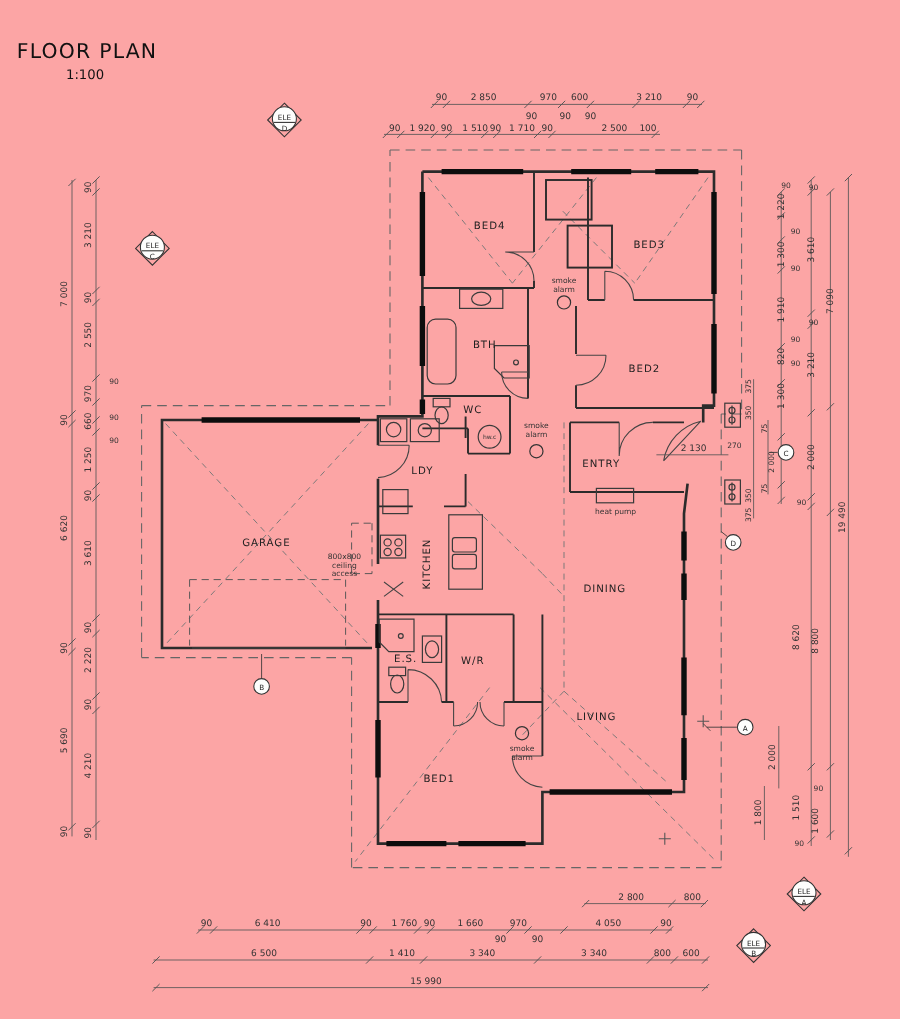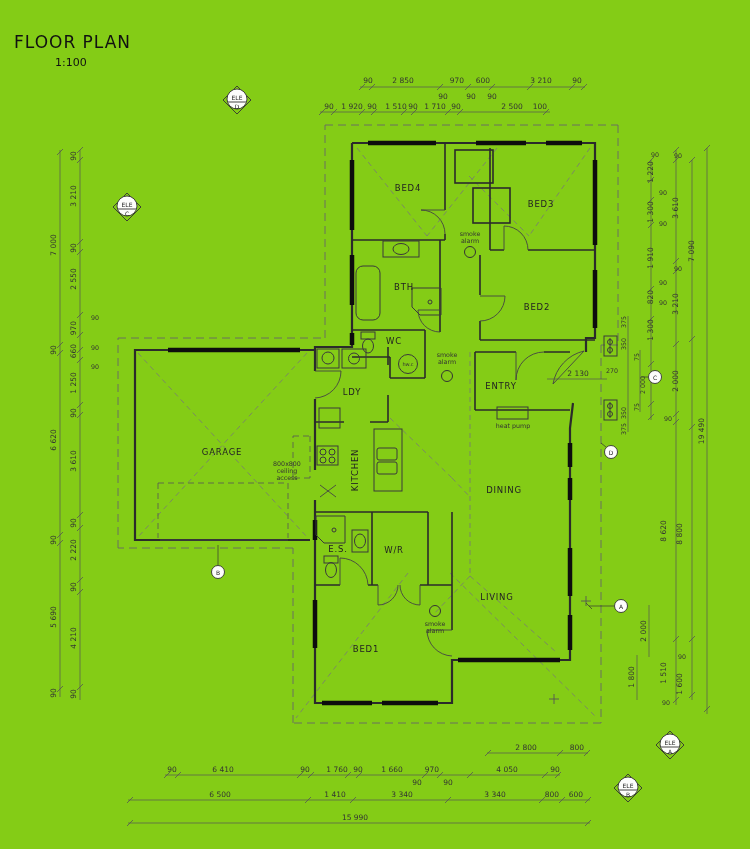--- a/index.html
+++ b/index.html
@@ -1,16 +1,16 @@
 <!DOCTYPE html>
 <html><head>
 <meta charset="utf-8">
 <style>
   html,body{margin:0;padding:0;background:#ffffff;}
-  .sheet{position:relative;width:750px;height:849px;background:#84cc16;font-family:"DejaVu Sans",sans-serif;}
+  .sheet{position:relative;width:750px;height:849px;background:#fca5a5;font-family:"DejaVu Sans",sans-serif;}
   svg text{font-family:"DejaVu Sans",sans-serif;fill:#2a2a2a;}
   .ttl{font-size:17px;letter-spacing:1px;fill:#111;}
   .scl{font-size:11px;fill:#111;}
   .d{font-size:7.5px;fill:#333;text-anchor:middle;}
   .rm{font-size:8.5px;letter-spacing:.8px;fill:#222;text-anchor:middle;}
   .sm{font-size:6.3px;fill:#333;text-anchor:middle;}
   .tn{font-size:5px;fill:#333;text-anchor:middle;}
   .mk{font-size:6px;fill:#222;text-anchor:middle;}
 </style>
 </head>

